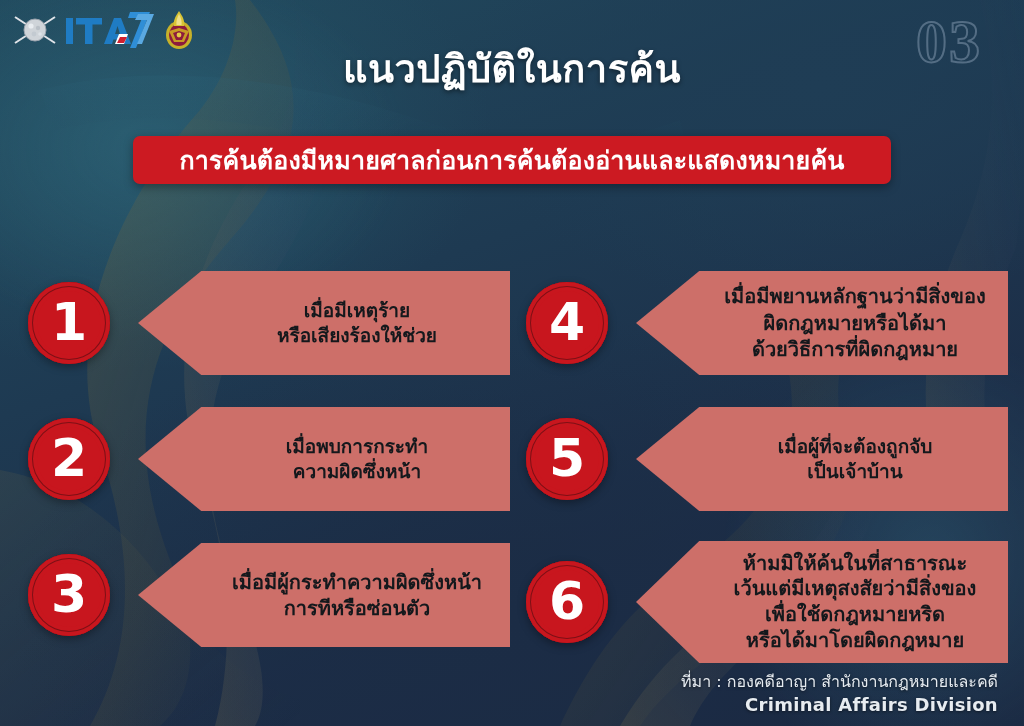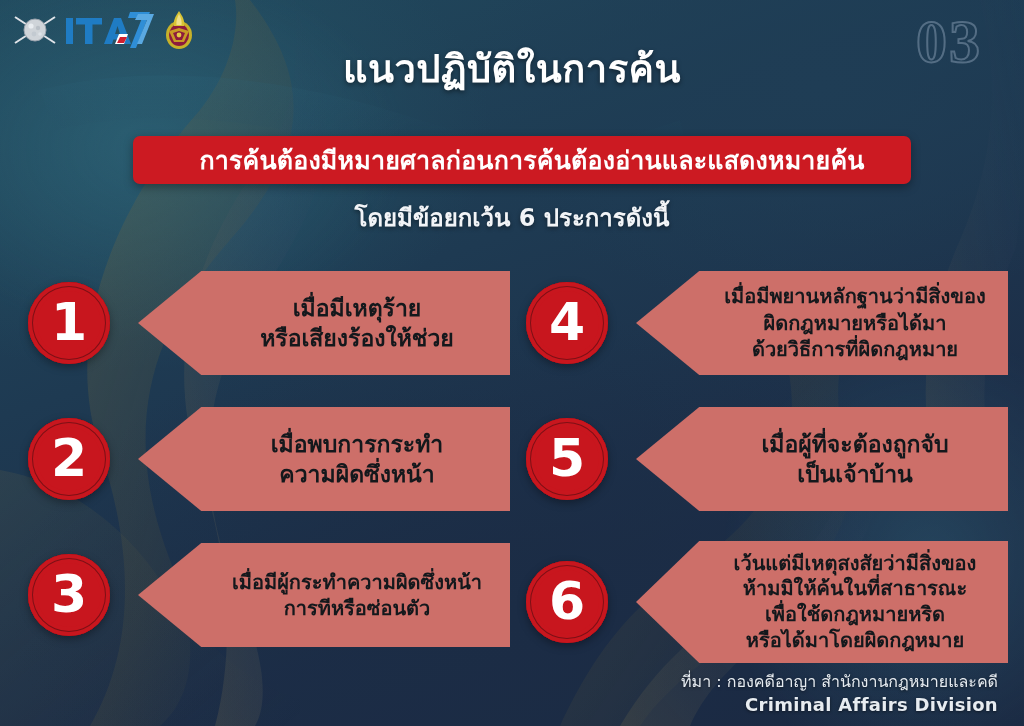--- a/index.html
+++ b/index.html
@@ -61,21 +61,20 @@
 
   
   .banner {
     position: absolute;
     left: 133px; top: 136px;
     width: 758px; height: 48px;
     background: #cc1a22;
     border-radius: 7px;
     display: flex; align-items: center; justify-content: center;
     box-shadow: 0 3px 10px rgba(0,0,0,.35);
-    padding-left: 20px;
   }
   .banner span {
     color: #fff;
     font-size: 25px;
     font-weight: bold;
     letter-spacing: .2px;
     white-space: nowrap;
   }
 
   .subtitle {
@@ -135,21 +134,21 @@
     display: flex; align-items: center;
     box-shadow: 0 3px 8px rgba(0,0,0,.22);
   }
   .arrow-text {
     width: 100%;
     padding-left: 80px;
     padding-right: 14px;
     box-sizing: border-box;
     text-align: center;
     color: #14181c;
-    font-size: 23px;
+    font-size: 19px;
     font-weight: bold;
     line-height: 1.32;
   }
   .arrow.four-line { min-height: 122px; }
   .arrow.four-line .arrow-text { font-size: 20px; line-height: 1.28; }
   .arrow.small .arrow-text { font-size: 20px; }
 
   
   .footer {
     position: absolute;
@@ -242,21 +241,20 @@
   </div>
 
   <div class="page-num">03</div>
 
   <div class="title">แนวปฏิบัติในการค้น</div>
 
   <div class="banner">
     <span>การค้นต้องมีหมายศาลก่อนการค้นต้องอ่านและแสดงหมายค้น</span>
   </div>
 
-  <div class="subtitle">โดยมีข้อยกเว้น 6 ประการดังนี้</div>
 
   <div class="col col-left">
 
     <div class="item">
       <div class="badge">
         <span>1</span>
       </div>
       <div class="arrow">
         <div class="arrow-text">
           <div>เมื่อมีเหตุร้าย</div>
@@ -317,22 +315,22 @@
         </div>
       </div>
     </div>
 
     <div class="item tall">
       <div class="badge">
         <span>6</span>
       </div>
       <div class="arrow four-line">
         <div class="arrow-text">
+          <div>ห้ามมิให้ค้นในที่สาธารณะ</div>
           <div>เว้นแต่มีเหตุสงสัยว่ามีสิ่งของ</div>
-          <div>ห้ามมิให้ค้นในที่สาธารณะ</div>
           <div>เพื่อใช้ดกฎหมายหริด</div>
           <div>หรือได้มาโดยผิดกฎหมาย</div>
         </div>
       </div>
     </div>
 
   </div>
 
   <div class="footer">
     <div class="src">ที่มา : กองคดีอาญา สำนักงานกฎหมายและคดี</div>

